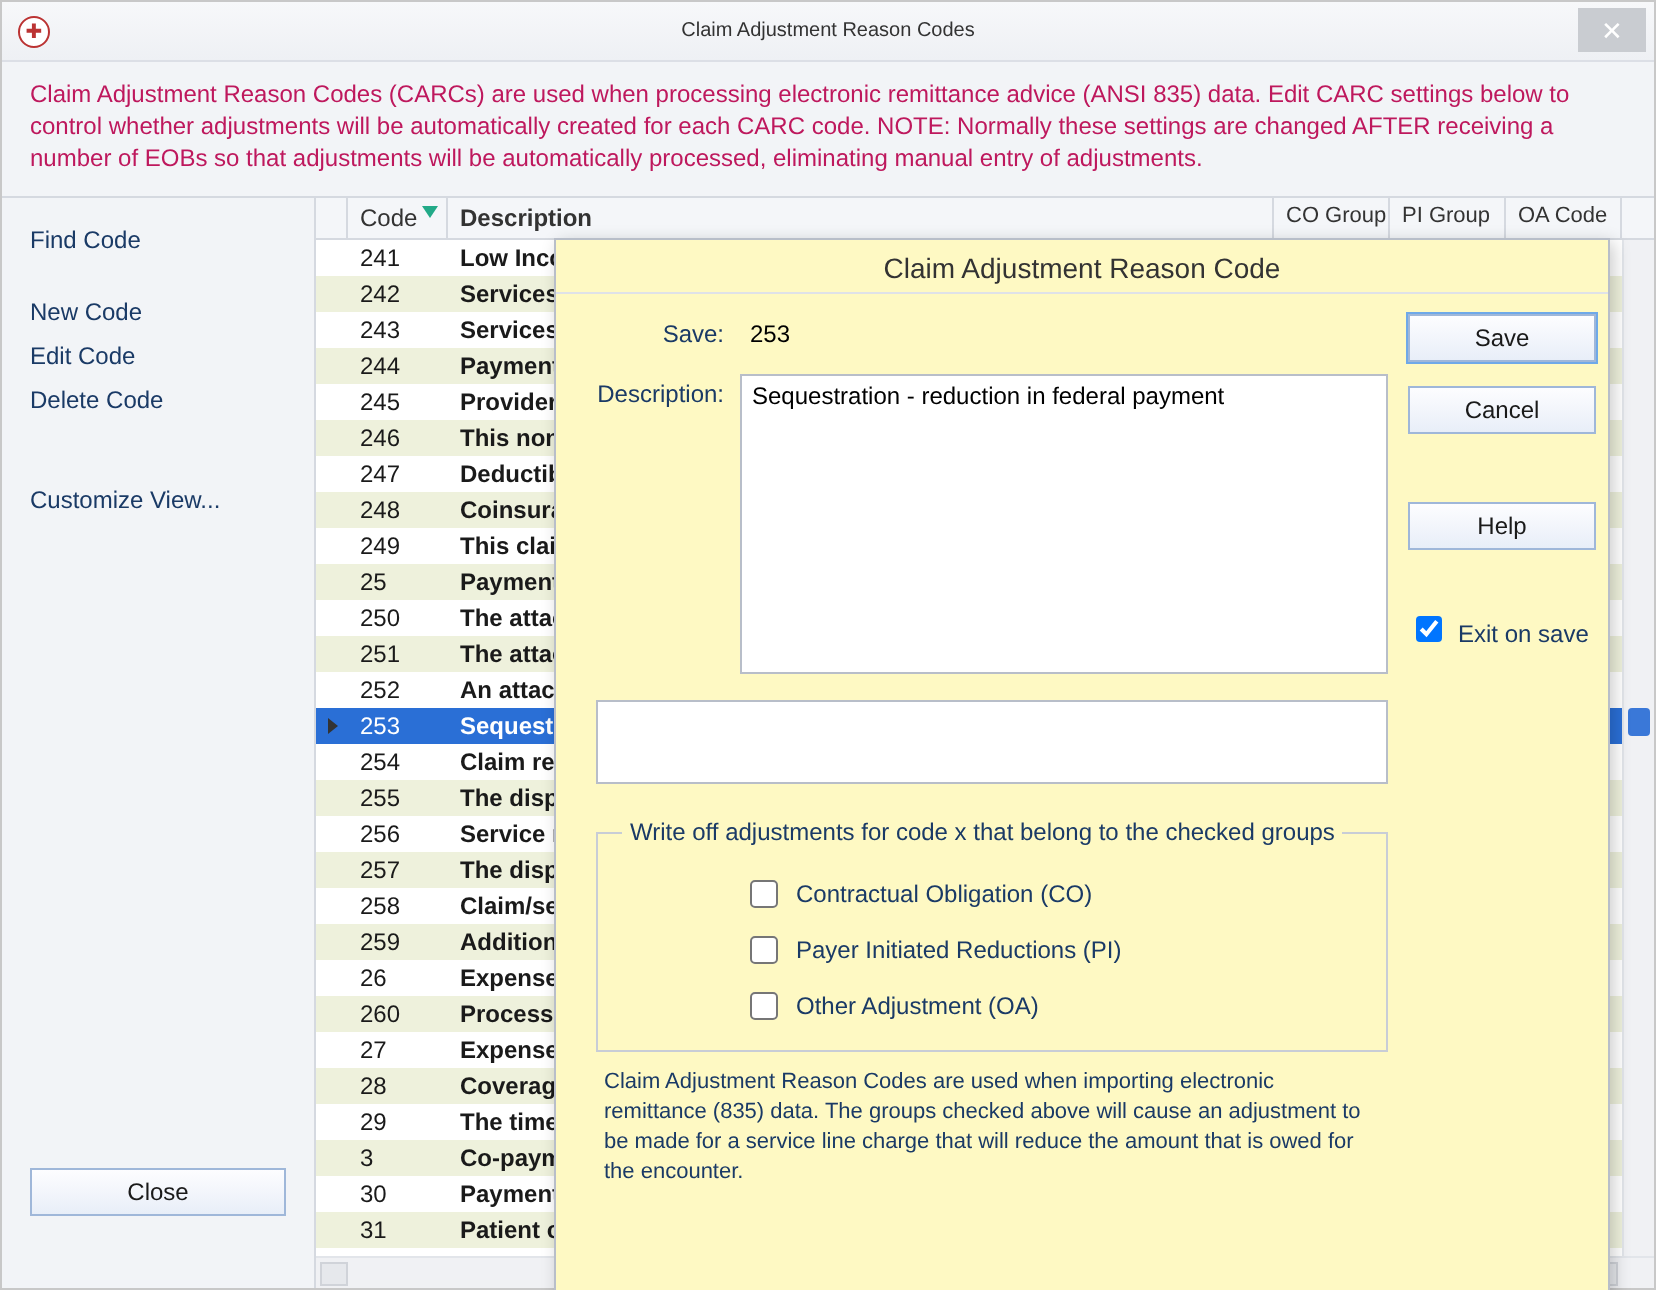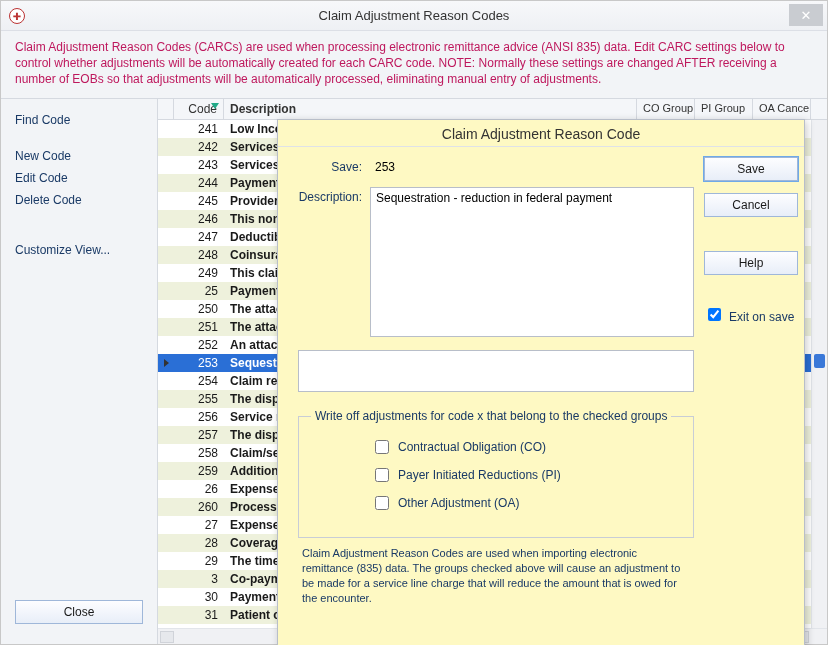--- a/index.html
+++ b/index.html
@@ -25,21 +25,21 @@
   .titlebar {
     height: 30px;
     background: linear-gradient(#f7f8fa,#eef0f4);
     border-bottom: 1px solid #dcdfe6;
     display:flex;
     align-items:center;
     justify-content:center;
     position:relative;
   }
   .titlebar .title {
-    font-size: 13px;
+    font-size: 10px;
     color:#333;
   }
   .titlebar .app-icon {
     position:absolute; left:8px; top:7px;
     width:16px; height:16px;
     border:1.5px solid #b33; border-radius:50%;
     display:flex; align-items:center; justify-content:center;
     font-size:10px; color:#b33; background:#fff;
   }
   .titlebar .close-btn {
@@ -74,21 +74,21 @@
     flex-direction:column;
   }
   .side-link {
     padding:4px 6px;
     color:#1a3a66;
     cursor:pointer;
   }
   .side-gap { height:14px; }
   .sidebar-spacer { flex:1; }
   .side-button {
-    margin:6px 6px 10px 6px;
+    margin:6px 6px 26px 6px;
     height:24px;
     border:1px solid #9fb7d9;
     background:linear-gradient(#fdfdff,#e8eef8);
     display:flex; align-items:center; justify-content:center;
     cursor:pointer;
   }
   .grid-wrap {
     flex:1;
     display:flex;
     flex-direction:column;
@@ -104,21 +104,21 @@
     color:#333;
   }
   .gh {
     padding:3px 6px;
     border-right:1px solid #d5d9e0;
     position:relative;
     white-space:nowrap;
     overflow:hidden;
   }
   .col-mark { width:16px; padding:0; }
-  .col-code { width:50px;text-align:right; }
+  .col-code { width:50px; }
   .col-desc { flex:1;font-weight:bold; }
   .col-grp  { width:58px; font-size:11px; }
   .col-scroll { width:16px; border-right:none; }
   .sort-icon {
     position:absolute; right:4px; top:4px;
     width:0;height:0;
     border-left:4px solid transparent;
     border-right:4px solid transparent;
     border-top:6px solid #2a8;
   }
@@ -231,21 +231,21 @@
     font-size:12px;
     width:100%;
     resize:none;
   }
   .txt.code { width:60px; border:none; background:transparent; }
   textarea.txt.desc { height:150px; }
   textarea.txt.notes { height:42px; }
   fieldset.groups {
     border:1px solid #c8cdd6;
     margin:4px 0 8px 0;
-    padding:10px 12px 20px 12px;
+    padding:10px 12px 8px 12px;
   }
   fieldset.groups legend {
     padding:0 4px;
     color:#1a3a66;
     font-size:12px;
   }
   .chk {
     display:flex;
     align-items:center;
     gap:6px;
@@ -308,21 +308,21 @@
     <div class="grid-wrap">
       <div class="grid-header">
         <div class="gh col-mark"></div>
         <div class="gh col-code">
           <span>Code</span>
           <span class="sort-icon"></span>
         </div>
         <div class="gh col-desc">Description</div>
         <div class="gh col-grp">CO Group</div>
         <div class="gh col-grp">PI Group</div>
-        <div class="gh col-grp">OA Cancel</div>
+        <div class="gh col-grp">OA Code</div>
         <div class="gh col-scroll"></div>
       </div>
       <div class="grid-body">
         <div class="grid-rows" id="grid-rows">
             <div class="row">
               <div class="cell col-mark"></div>
               <div class="cell col-code">241</div>
               <div class="cell col-desc">Low Income Subsidy (LIS) Co-payment Amount</div>
               <div class="cell col-grp"></div>
               <div class="cell col-grp"></div>

